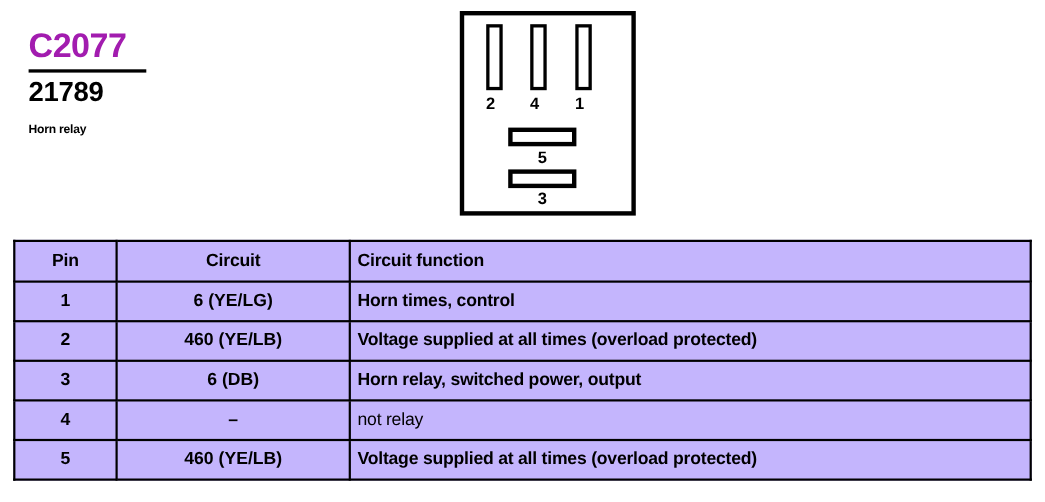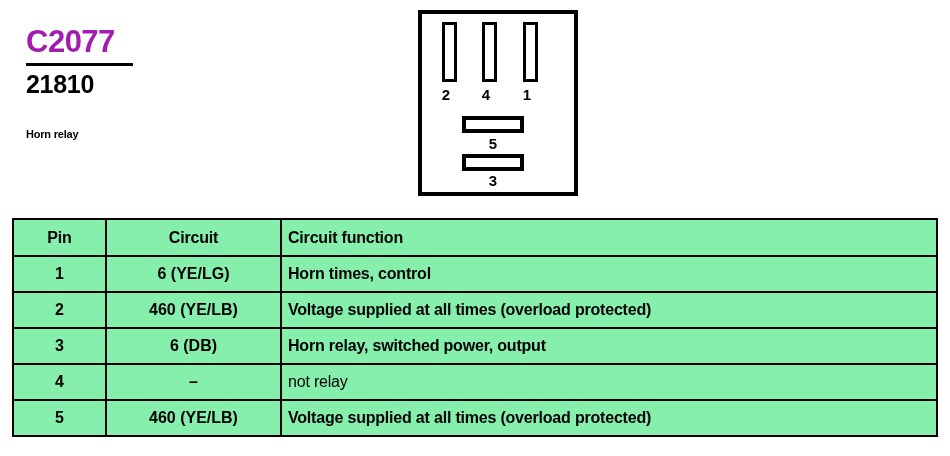--- a/index.html
+++ b/index.html
@@ -40,21 +40,21 @@
     font-size: 25px;
     font-weight: bold;
     line-height: 30px;
     letter-spacing: -0.3px;
     margin-top: 3px;
   }
   #component-name {
     font-size: 11px;
     font-weight: bold;
     line-height: 14px;
-    margin-top: 28px;
+    margin-top: 12px;
     letter-spacing: -0.2px;
   }
 
   
   #connector-diagram {
     position: absolute;
     left: 418px;
     top: 10px;
     width: 160px;
     height: 186px;
@@ -108,50 +108,50 @@
   #label-pin3 { left: 40px;  top: 159px; }
 
   
   #pin-table {
     position: absolute;
     left: 12px;
     top: 218px;
     width: 926px;
     border-collapse: collapse;
     table-layout: fixed;
-    background: #86efac;
+    background: #c4b5fd;
   }
   #pin-table th,
   #pin-table td {
     border: 2px solid #000;
     height: 35px;
     padding: 0 6px;
     font-size: 16px;
     vertical-align: middle;
     box-sizing: border-box;
   }
   #pin-table th {
     font-weight: bold;
     text-align: center;
     height: 37px;
     letter-spacing: -0.2px;
   }
   .col-pin      { width: 93px;  text-align: center; font-weight: bold; }
-  .col-circuit  { width: 175px; text-align: center; font-weight: bold; }
+  .col-circuit  { width: 212px; text-align: center; font-weight: bold; }
   .col-function { text-align: left; font-weight: bold; padding-left: 12px; letter-spacing: -0.2px; }
   .col-function.plain { font-weight: normal; }
   #pin-table tbody td { height: 36px; }
 </style>
 </head>
 <body>
 
 <div id="header-block">
   <div id="connector-code">C2077</div>
   <div id="code-underline"></div>
-  <div id="part-number">21810</div>
+  <div id="part-number">21789</div>
   <div id="component-name">Horn relay</div>
 </div>
 
 <div id="connector-diagram">
 
   <div class="vert-slot" id="slot-pin2"></div>
   <div class="vert-slot" id="slot-pin4"></div>
   <div class="vert-slot" id="slot-pin1"></div>
 
   <div class="vert-label" id="label-pin2">2</div>

